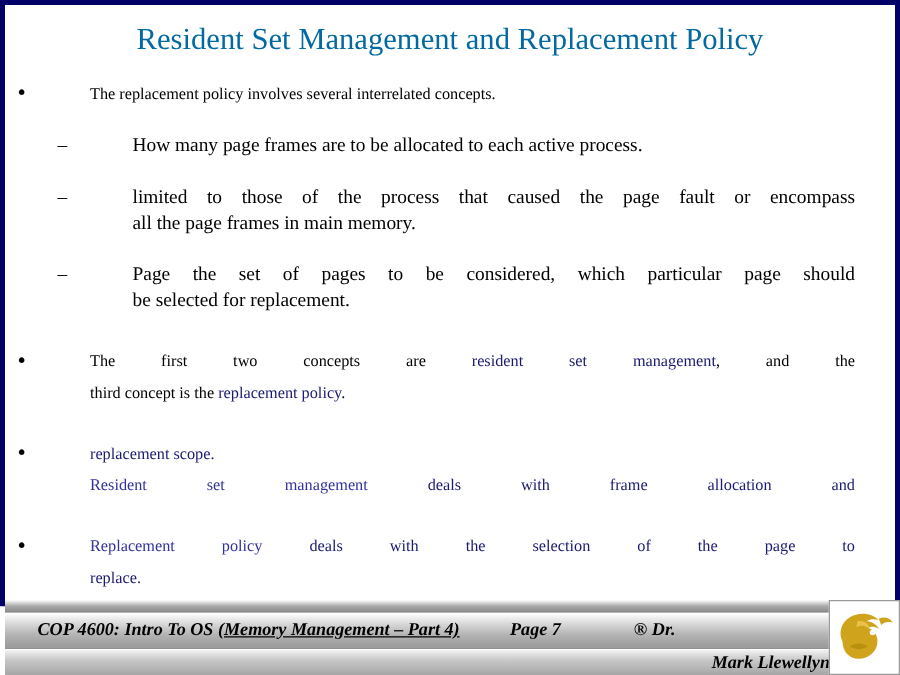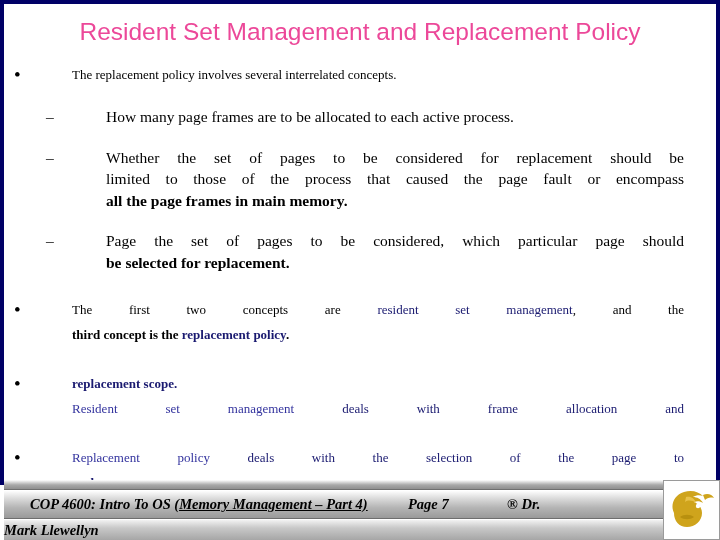--- a/index.html
+++ b/index.html
@@ -42,24 +42,24 @@
     background: #000066;
   }
 
   
   .title {
     position: absolute;
     left: 6px;
     top: 18px;
     width: 708px;
     text-align: center;
-    font-family: Liberation Sans, sans-serif;
+    font-family: Liberation Serif, serif;
     font-size: 24.5px;
     line-height: 28px;
-    color: #ec4899;
+    color: #0369a1;
     letter-spacing: 0px;
     white-space: nowrap;
   }
 
   
   .body-area {
     position: absolute;
     left: 0;
     top: 62px;
     width: 720px;
@@ -117,21 +117,20 @@
   .content.justify-all > .ln {
     display: block;
   }
   .content.justify-all > .ln.j {
     text-align: justify;
     text-align-last: justify;
   }
   .content.justify-all > .ln.last {
     text-align: left;
     text-align-last: left;
-    font-weight: bold;
   }
 
   
   .navy   { color: #1a1a70; }
   .blue   { color: #33339e; }
   .dark   { color: #111144; }
   .gap-md { height: 19px; }
   .gap-lg { height: 24px; }
 
   
@@ -171,21 +170,21 @@
     font-family: "Liberation Serif", serif;
     font-weight: bold;
     font-style: italic;
     font-size: 14.5px;
     color: #000000;
     white-space: nowrap;
   }
   .f-course { left: 26px;  top: 16px; }
   .f-page   { left: 404px; top: 16px; }
   .f-copy   { left: 503px; top: 16px; font-style: italic; }
-  .f-author { left: 0; top: 42px; width: 660px; text-align: left; }
+  .f-author { left: 0; top: 42px; width: 660px; text-align: right; }
   .f-under  { text-decoration: underline; }
 
   
   .logo-box {
     position: absolute;
     right: 4px;
     top: 0px;
     width: 57px;
     height: 60px;
     background: #ffffff;
@@ -218,21 +217,20 @@
     <div class="bullet-row lvl2">
       <span class="marker">–</span>
       <span class="content">How many page frames are to be allocated to each active process.</span>
     </div>
 
     <div class="gap-md"></div>
 
     <div class="bullet-row lvl2">
       <span class="marker">–</span>
       <div class="content justify-all">
-        <span class="ln j">Whether the set of pages to be considered for replacement should be</span>
         <span class="ln j">limited to those of the process that caused the page fault or encompass</span>
         <span class="ln last">all the page frames in main memory.</span>
       </div>
     </div>
 
     <div class="gap-md"></div>
 
     <div class="bullet-row lvl2">
       <span class="marker">–</span>
       <div class="content justify-all">

